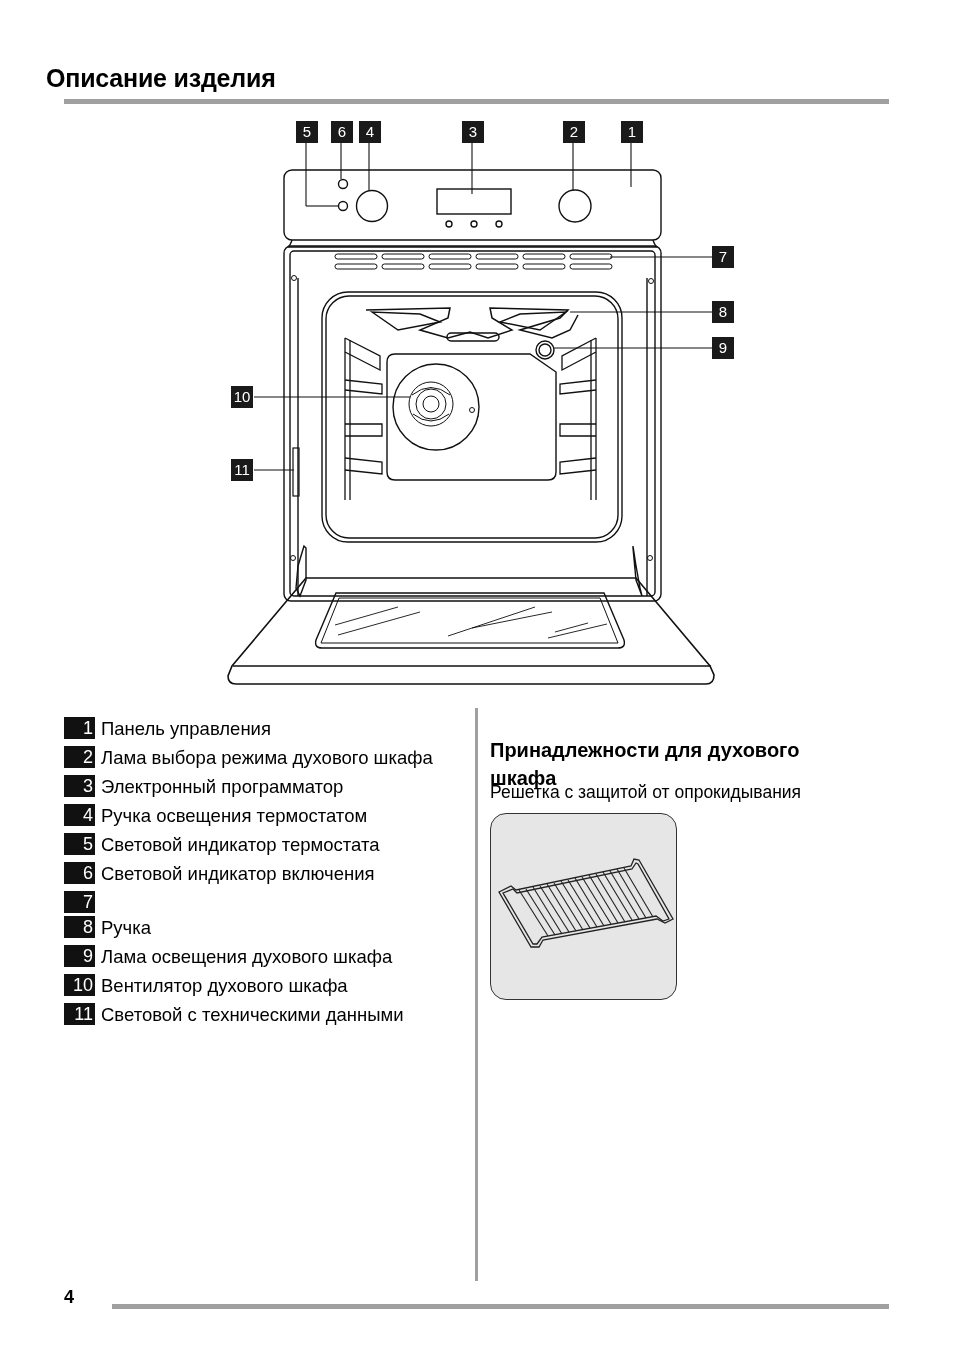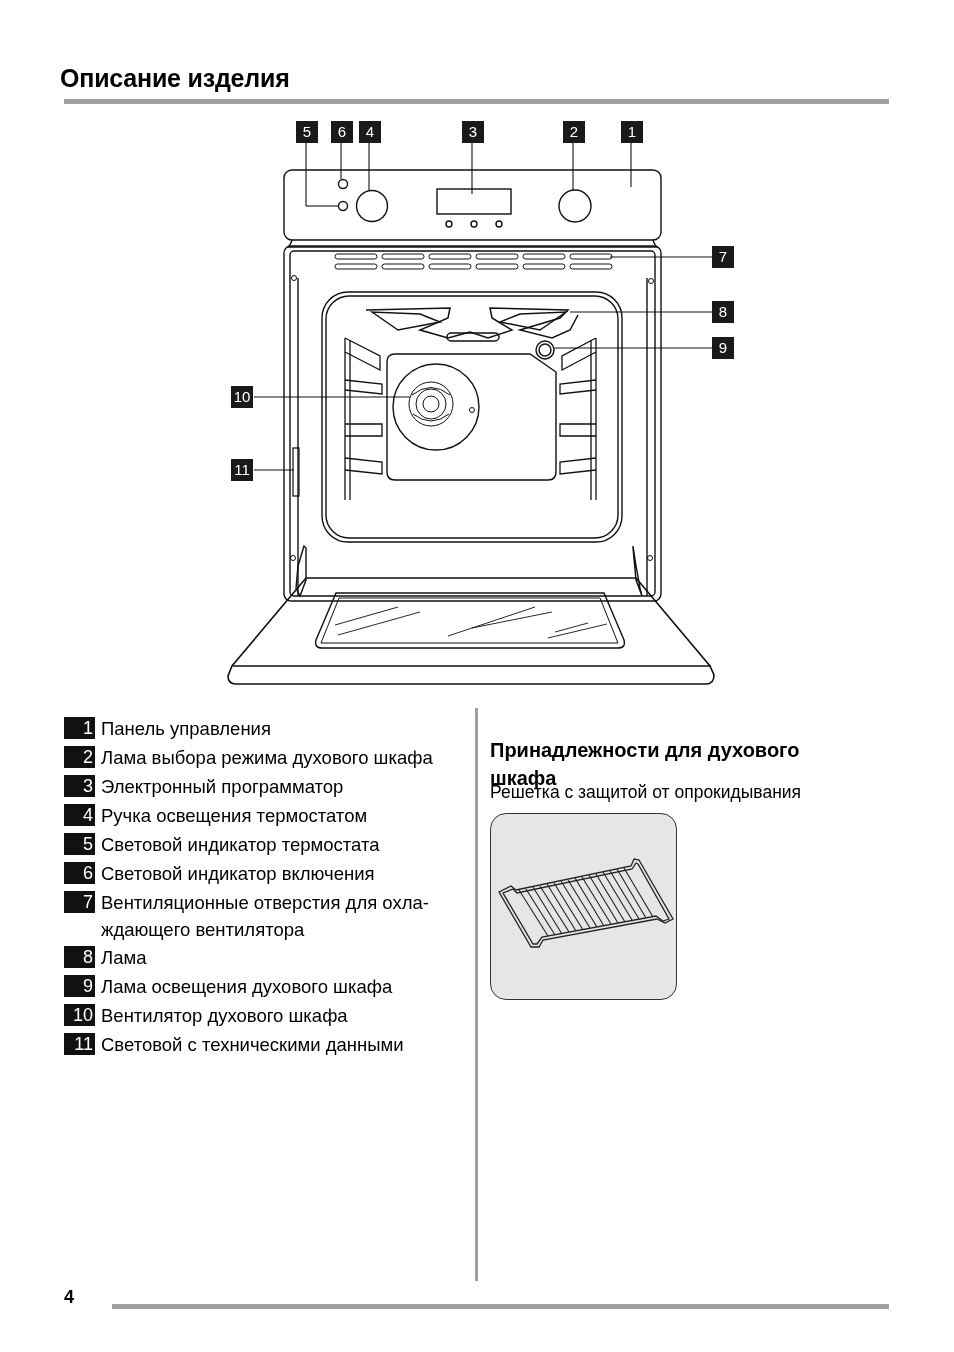--- a/index.html
+++ b/index.html
@@ -1,18 +1,18 @@
 <!DOCTYPE html>
 <html><head>
 <meta charset="utf-8">
 <style>
   html, body { margin:0; padding:0; background:#ffffff; }
   body { width:954px; height:1352px; position:relative; overflow:hidden;
          font-family:"Liberation Sans", sans-serif; color:#000; }
-  .page-title { position:absolute; left:60px; top:64px; font-size:25px; font-weight:bold; letter-spacing:-0.2px; }
+  .page-title { position:absolute; left:46px; top:64px; font-size:25px; font-weight:bold; letter-spacing:-0.2px; }
   .title-rule { position:absolute; left:64px; top:99px; width:825px; height:5px; background:#a0a0a0; }
   .figure { position:absolute; left:0; top:0; width:954px; height:700px; }
   .callout { position:absolute; background:#1a1a1a; color:#fff; font-size:15px; line-height:22px;
              height:22px; min-width:20px; text-align:center; padding:0 1px; }
   .legend { position:absolute; left:64px; top:714px; width:400px; }
   .legend-item { display:flex; align-items:flex-start; font-size:18.5px; line-height:29px; }
   .legend-num { flex:0 0 auto; background:#111; color:#fff; font-size:18px; line-height:22px; height:22px;
                 width:31px; text-align:right; padding-right:2px; box-sizing:border-box; margin-top:3px; margin-right:6px; }
   .legend-text { flex:1; }
   .legend-item.multi .legend-text { line-height:27px; margin-top:1px; }
@@ -179,25 +179,24 @@
   <div class="legend-item">
     <span class="legend-num">5</span>
     <span class="legend-text">Световой индикатор термостата</span>
   </div>
   <div class="legend-item">
     <span class="legend-num">6</span>
     <span class="legend-text">Световой индикатор включения</span>
   </div>
   <div class="legend-item multi">
     <span class="legend-num">7</span>
-    <span class="legend-text" style="width:355px;">Вентиляционные отверстия для охла-ждающего вентилятора</span>
   </div>
   <div class="legend-item">
     <span class="legend-num">8</span>
-    <span class="legend-text">Лама</span>
+    <span class="legend-text">Ручка</span>
   </div>
   <div class="legend-item">
     <span class="legend-num">9</span>
     <span class="legend-text">Лама освещения духового шкафа</span>
   </div>
   <div class="legend-item">
     <span class="legend-num">10</span>
     <span class="legend-text">Вентилятор духового шкафа</span>
   </div>
   <div class="legend-item">

